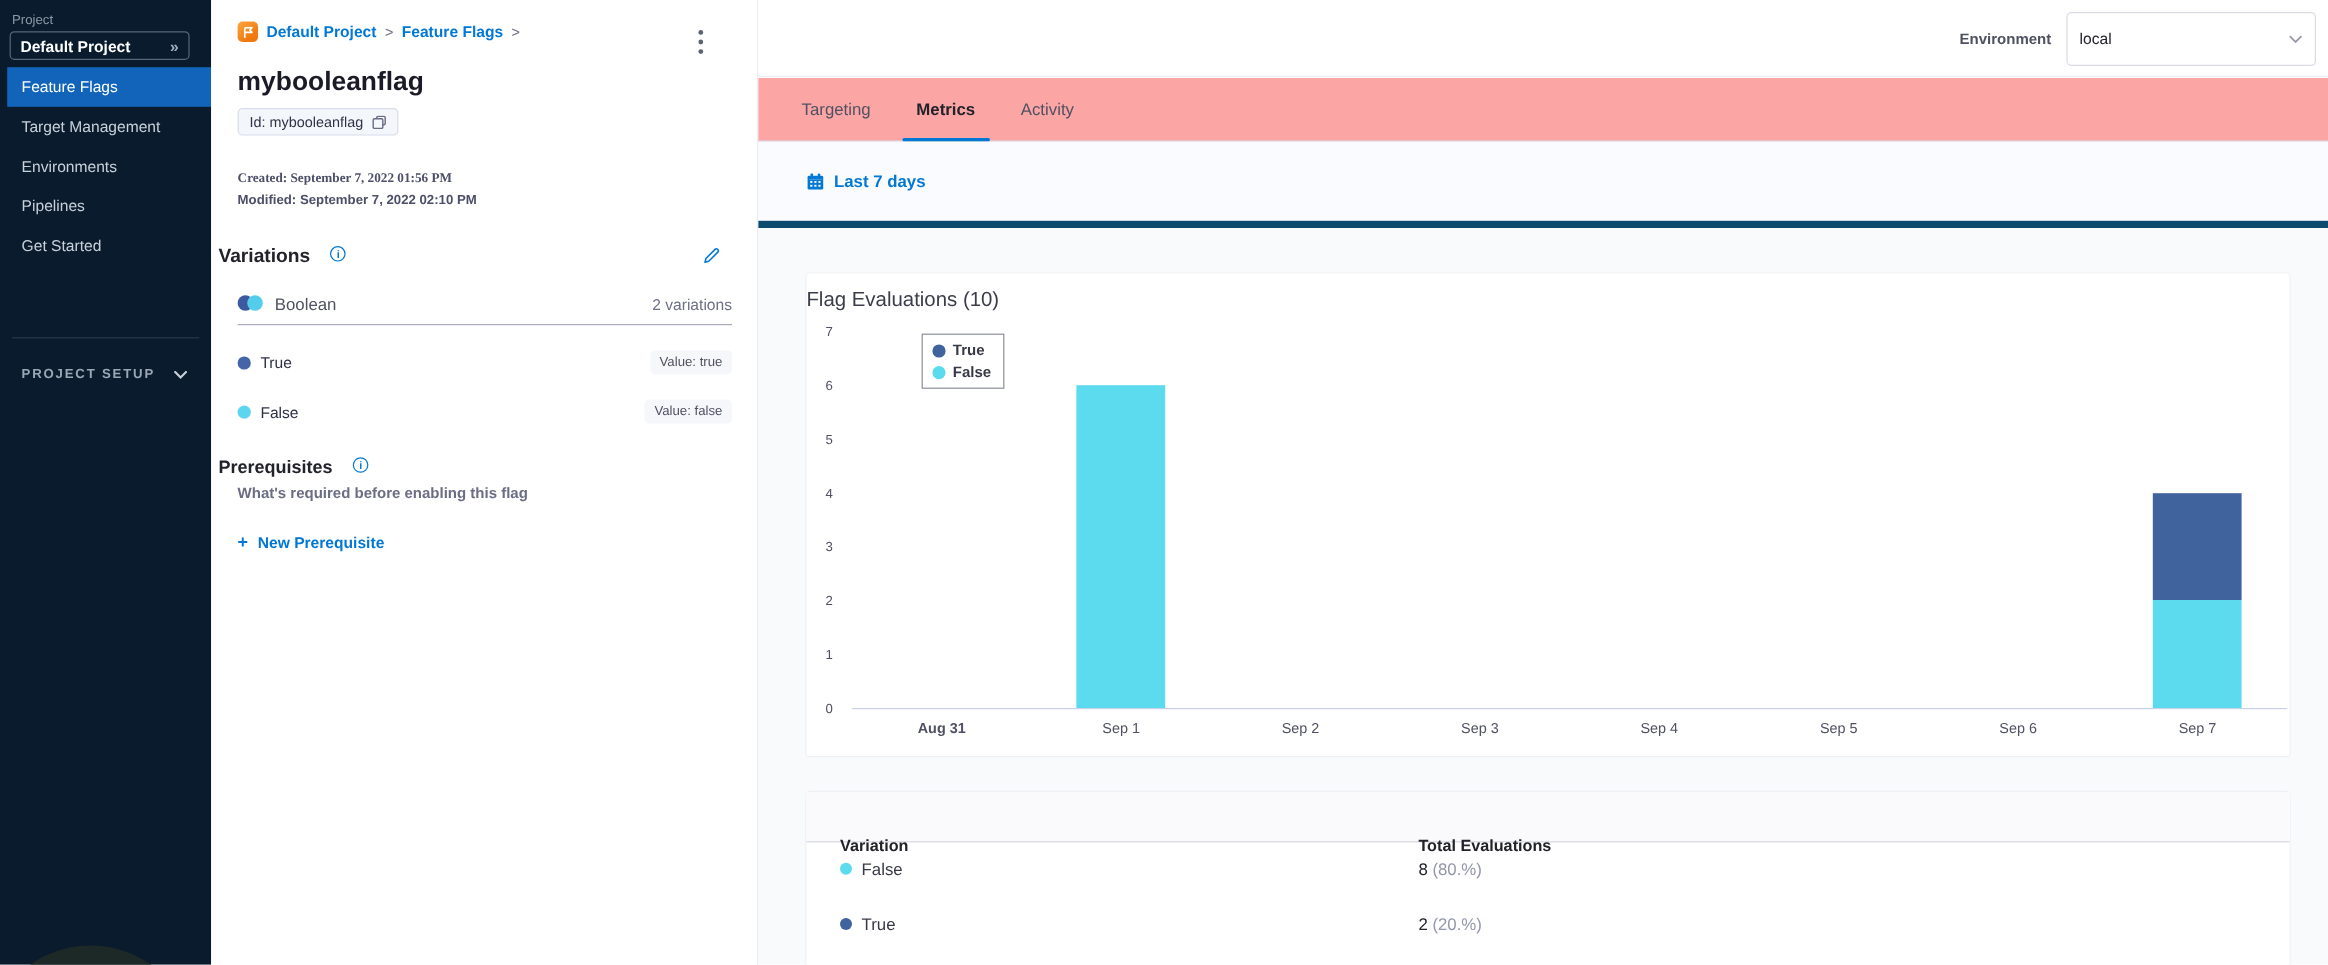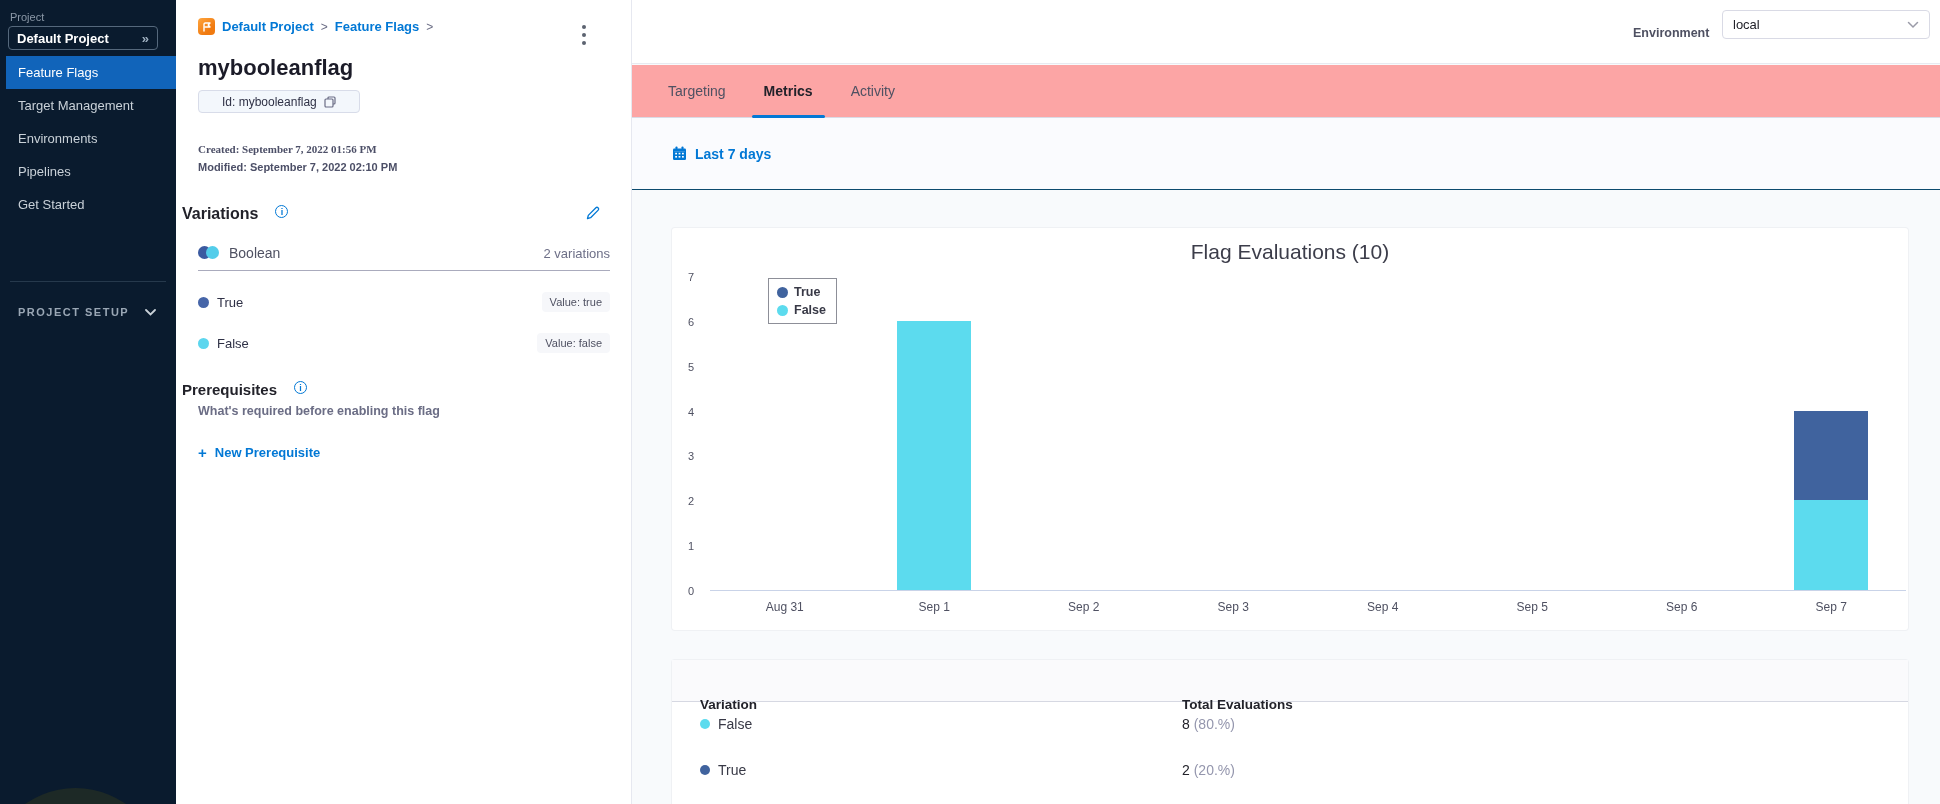--- a/index.html
+++ b/index.html
@@ -21,21 +21,21 @@
 
   
   #left-col { position:absolute; left:176px; top:0; width:456px; height:804px; background:#fff; border-right:1px solid #e6e8f0; }
   .crumbs { position:absolute; left:22px; top:18px; display:flex; align-items:center; gap:7px; font-size:13px; }
   .crumb-link { color:#0278d5; font-weight:600; cursor:pointer; }
   .crumb-sep { color:#6b6d85; font-size:12px; }
   .logo-sq { width:17px; height:17px; border-radius:4px; background:linear-gradient(140deg,#ffa53e 0%,#f07a10 70%); display:flex; align-items:center; justify-content:center; }
   .kebab { position:absolute; right:38px; top:20px; width:18px; height:30px; display:flex; flex-direction:column; align-items:center; justify-content:center; gap:4px; cursor:pointer; }
   .kebab i { width:4px; height:4px; border-radius:50%; background:#5c6370; }
   .flag-title { position:absolute; left:22px; top:55px; font-size:22px; font-weight:700; color:#1b1b28; }
-  .id-pill { position:absolute; left:22px; top:90px; height:23px; display:inline-flex; align-items:center; gap:7px; background:#f3f7fc; border:1px solid #d8dce9; border-radius:4px; padding:0 23px; font-size:12px; color:#2f3146; }
+  .id-pill { position:absolute; left:22px; top:90px; height:23px; display:inline-flex; align-items:center; gap:7px; background:#f3f7fc; border:1px solid #d8dce9; border-radius:4px; padding:0 9px; font-size:12px; color:#2f3146; }
   .meta-line { position:absolute; left:22px; font-size:11px; font-weight:600; color:#4c4f67; }
   .sec-head { position:absolute; left:6px; display:flex; align-items:flex-start; gap:17px; font-weight:700; color:#22222a; }
   .info-dot { width:13px; height:13px; border:1px solid #0278d5; border-radius:50%; color:#0278d5; font-size:9px; font-weight:700; display:inline-flex; align-items:center; justify-content:center; font-style:normal; }
   .pencil-btn { position:absolute; right:30px; top:205px; cursor:pointer; }
   .bool-row { position:absolute; left:22px; right:21px; top:245px; display:flex; align-items:center; }
   .bool-icon { position:relative; width:22px; height:14px; margin-right:9px; }
   .bool-icon .c1 { position:absolute; left:0; top:0; width:13px; height:13px; border-radius:50%; background:#3b5aa0; }
   .bool-icon .c2 { position:absolute; left:8px; top:0; width:13px; height:13px; border-radius:50%; background:#53cdea; }
   .bool-label { font-size:14px; color:#4f5162; flex:1; }
   .var-count { font-size:13px; color:#6d6f87; }
@@ -45,34 +45,34 @@
   .var-name { font-size:13px; color:#2f3146; flex:1; }
   .value-pill { background:#f6f7fa; border-radius:4px; padding:4px 8px; font-size:11px; color:#4f5162; }
   .prereq-desc { position:absolute; left:22px; top:404px; font-size:12.5px; font-weight:600; color:#6b6d85; }
   .new-prereq { position:absolute; left:22px; top:444px; display:flex; align-items:center; gap:8px; color:#0278d5; font-size:13px; font-weight:600; cursor:pointer; }
   .new-prereq .plus { font-size:15px; font-weight:700; }
 
   
   #right { position:absolute; left:632px; top:0; width:1308px; height:804px; background:#f8fafc; }
   .top-band { position:absolute; left:0; top:0; right:0; height:64px; background:#fff; border-bottom:1px solid #e8eaf0; }
   .env-label { position:absolute; left:1001px; top:26px; font-size:12.5px; font-weight:700; color:#4f5162; }
-  .env-select { position:absolute; left:1090px; top:10px; width:208px; height:29px; background:#fff; border:1px solid #d9dae5; border-radius:4px; display:flex; align-items:center; padding:0 10px; font-size:13px; color:#22222a; cursor:pointer; }
+  .env-select { position:absolute; left:1090px; top:10px; width:208px; height:45px; background:#fff; border:1px solid #d9dae5; border-radius:4px; display:flex; align-items:center; padding:0 10px; font-size:13px; color:#22222a; cursor:pointer; }
   .env-select .val { flex:1; }
   .tab-bar { position:absolute; left:0; top:65px; right:0; height:53px; background:#fca5a5; border-bottom:1px solid #d9dbe6; display:flex; align-items:stretch; padding-left:24px; }
   .tab { position:relative; display:flex; align-items:center; padding:0 12px; margin-right:14px; font-size:14px; color:#4f5162; cursor:pointer; }
   .tab.active { color:#22222a; font-weight:700; }
   .tab.active::after { content:""; position:absolute; left:0; right:0; bottom:-1px; height:3px; background:#0278d5; border-radius:2px; }
-  .range-band { position:absolute; left:0; top:118px; right:0; height:72px; background:#fafbfe; border-bottom:1px solid #0c4a6e; display:flex; align-items:center; padding-left:40px; }
+  .range-band { position:absolute; left:0; top:118px; right:0; height:72px; background:#fafbfe; border-bottom:6px solid #0c4a6e; display:flex; align-items:center; padding-left:40px; }
   .range-btn { display:flex; align-items:center; gap:8px; color:#0278d5; font-size:14px; font-weight:700; cursor:pointer; }
 
   .card { position:absolute; background:#fff; border-radius:3px; box-shadow:0 0 0 1px rgba(96,97,112,0.06); }
   #chart-card { left:40px; top:228px; width:1236px; height:402px; }
   #table-card { left:40px; top:660px; width:1236px; height:160px; }
 
-  .chart-title { position:absolute; left:0; right:0; top:12px; text-align:center; font-size:21px; color:#3c3d4a; }
+  .chart-title { position:absolute; left:0; right:0; top:12px; font-size:17px; color:#3c3d4a; }
   .legend { position:absolute; left:96px; top:50px; background:#fff; border:1px solid #8d8f98; padding:4px 10px 4px 8px; z-index:3; }
   .legend-entry { display:flex; align-items:center; gap:6px; height:18px; }
   .legend-entry .ldot { width:11px; height:11px; border-radius:50%; }
   .legend-entry .ltxt { font-size:12.5px; font-weight:700; color:#383946; }
   #plot { position:absolute; left:38px; top:49px; width:1196px; height:314px; border-bottom:1px solid #c9d3e8; }
   .ytick { position:absolute; left:0; width:22px; text-align:right; font-size:11px; color:#4f5162; line-height:14px; }
   .bar-seg { position:absolute; }
   .xlab { position:absolute; top:372px; font-size:12px; color:#4f5162; text-align:center; }
 
   .thead { position:absolute; left:0; right:0; top:0; height:42px; background:#fafafc; border-bottom:1px solid #d6d8e2; display:flex; align-items:center; }
@@ -244,21 +244,21 @@
         <span class="ytick" style="top: 131.714px;">5</span>
         <span class="ytick" style="top: 86.8571px;">6</span>
         <span class="ytick" style="top: 42px;">7</span>
       </div>
     <div id="plot">
         <div class="bar-seg" style="left: 187.25px; width: 74px; bottom: 0px; height: 269.143px; background-color: rgb(92, 219, 238);"></div>
         <div class="bar-seg" style="left: 1084.25px; width: 74px; bottom: 0px; height: 89.7143px; background-color: rgb(92, 219, 238);"></div>
         <div class="bar-seg" style="left: 1084.25px; width: 74px; bottom: 89.7143px; height: 89.7143px; background-color: rgb(64, 99, 158);"></div>
       </div>
     <div id="xlabels">
-        <span class="xlab" style="left: 38px; width: 149.5px;">Aug 31</span>
+        <span class="xlab" style="left: 38px; width: 149.5px; font-weight: bold;">Aug 31</span>
         <span class="xlab" style="left: 187.5px; width: 149.5px;">Sep 1</span>
         <span class="xlab" style="left: 337px; width: 149.5px;">Sep 2</span>
         <span class="xlab" style="left: 486.5px; width: 149.5px;">Sep 3</span>
         <span class="xlab" style="left: 636px; width: 149.5px;">Sep 4</span>
         <span class="xlab" style="left: 785.5px; width: 149.5px;">Sep 5</span>
         <span class="xlab" style="left: 935px; width: 149.5px;">Sep 6</span>
         <span class="xlab" style="left: 1084.5px; width: 149.5px;">Sep 7</span>
       </div>
   </div>
 

